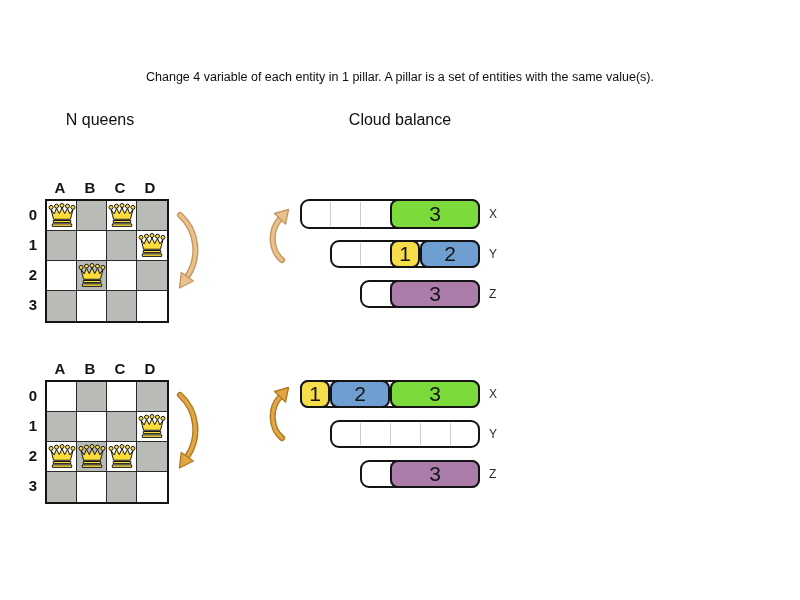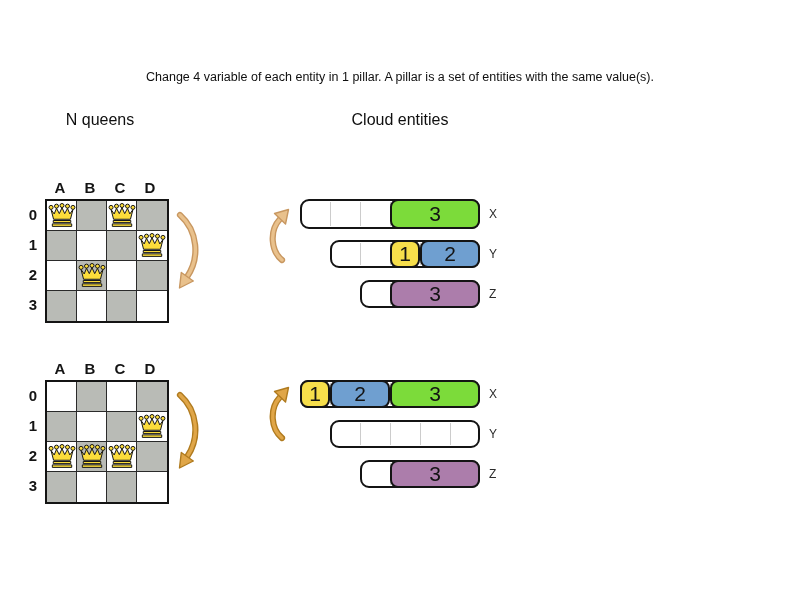--- a/index.html
+++ b/index.html
@@ -44,21 +44,21 @@
   .a-dark .over{stroke:var(--c-arrow_dark);}
   .a-dark .head{fill:var(--c-arrow_dark);stroke:var(--c-arrow_dark_edge);}
 </style>
 </head>
 <body>
 
 <div class="canvas" style="--c-board_dark: #b9bbb6; --c-board_light: #ffffff; --c-queen_gold: #fcdd3b; --c-green: #7cdb3a; --c-yellow: #f6de4b; --c-blue: #6f9fd0; --c-purple: #ac7dab; --c-arrow_light: #e9c18c; --c-arrow_light_edge: #c89760; --c-arrow_dark: #e0a648; --c-arrow_dark_edge: #b07b1f;">
   <div class="subtitle">Change 4 variable of each entity in 1 pillar. A pillar is a set of entities with the same value(s).</div>
 
   <div class="section-header" style="left:40px;top:111px;width:120px;">N queens</div>
-  <div class="section-header" style="left:320px;top:111px;width:160px;">Cloud entities</div>
+  <div class="section-header" style="left:320px;top:111px;width:160px;">Cloud balance</div>
 
   <svg class="arrow a-light" style="left:171px;top:211px;" width="34" height="80" viewBox="0 0 34 80">
     <path class="under" d="M9,4 C27,20 29,47 16,66"></path>
     <path class="over" d="M9,4 C27,20 29,47 16,66"></path>
     <polygon class="head" points="8.5,77 10.3,61.5 22.3,70"></polygon>
   </svg>
   <svg class="arrow a-dark" style="left:171px;top:391px;" width="34" height="80" viewBox="0 0 34 80">
     <path class="under" d="M9,4 C27,20 29,47 16,66"></path>
     <path class="over" d="M9,4 C27,20 29,47 16,66"></path>
     <polygon class="head" points="8.5,77 10.3,61.5 22.3,70"></polygon>

